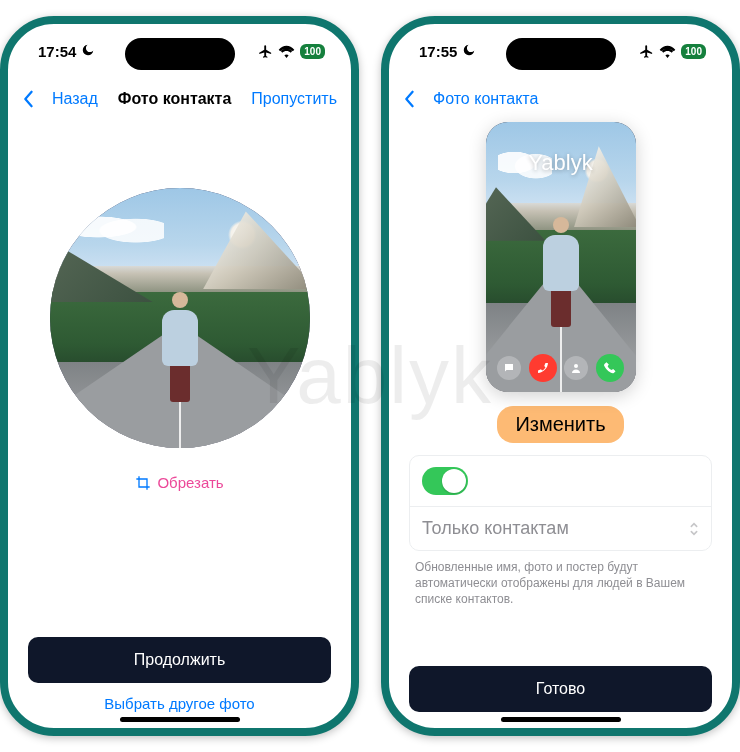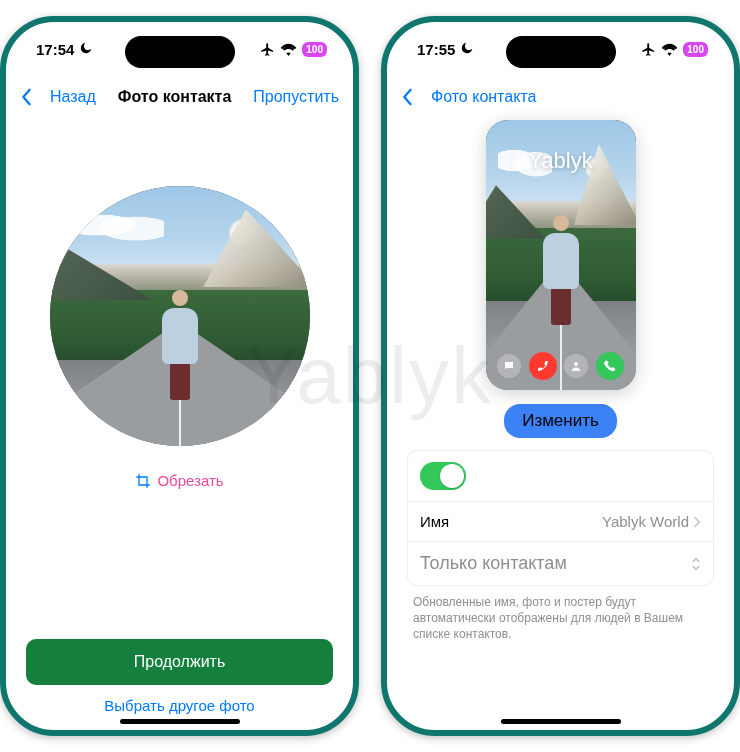--- a/index.html
+++ b/index.html
@@ -10,74 +10,74 @@
     display: flex; justify-content: center; align-items: center;
     position: relative; gap: 22px;
   }
   .watermark {
     position: absolute; left: 50%; top: 50%; transform: translate(-50%,-50%);
     font-size: 80px; font-weight: 500; color: rgba(0,0,0,0.07);
     pointer-events: none; letter-spacing: 2px; z-index: 50;
   }
   .phone {
     width: 368px; height: 720px;
-    border: 6px solid #0f766e; border-radius: 54px;
+    border: 8px solid #0f766e; border-radius: 54px;
     background: #fff; position: relative; overflow: hidden;
     box-shadow: 0 2px 8px rgba(0,0,0,.25);
   }
   .island {
     position: absolute; top: 14px; left: 50%; transform: translateX(-50%);
     width: 110px; height: 32px; background: #000; border-radius: 18px; z-index: 20;
   }
   .statusbar {
     height: 54px; display: flex; align-items: center; justify-content: space-between;
     padding: 0 26px 0 30px; font-size: 15px; font-weight: 600; color: #000;
   }
   .status-right { display: flex; align-items: center; gap: 5px; }
   .status-right svg { display: block; }
   .batt { display: inline-flex; align-items: center; gap: 2px; }
-  .batt-text { background:#d946ef; color:#fff; font-size:10px; font-weight:700; border-radius:6px; padding:2px 4px; }
+  .batt-text { background:#15803d; color:#fff; font-size:10px; font-weight:700; border-radius:6px; padding:2px 4px; }
   .navbar {
     height: 42px; display: flex; align-items: center; justify-content: space-between;
     padding: 0 14px; font-size: 16px;
   }
   .navbar .back { color:#007aff; display:flex; align-items:center; gap:18px; }
   .navbar .title { font-weight:600; flex:1; text-align:center; color:#000; }
   .navbar .skip { color:#007aff; }
   .content { padding: 8px 20px 16px; height: calc(100% - 54px - 42px); display:flex; flex-direction:column; }
 
   
   .photo-circle {
     width: 260px; height: 260px; border-radius: 50%; margin: 60px auto 0;
     overflow: hidden; position: relative; background:#335;
   }
   .crop-link { margin-top: 26px; text-align:center; color:#ec4899; font-size:15px;
     display:flex; align-items:center; justify-content:center; gap:6px; }
   .btn-primary {
-    background:#15803d; color:#fff; border:none; border-radius:10px;
+    background:#0f172a; color:#fff; border:none; border-radius:10px;
     height:46px; font-size:16px; font-weight:500; width:100%;
   }
   .btn-link { color:#007aff; background:none; border:none; font-size:15px; margin-top:12px; width:100%; }
 
   
   .poster-card {
     width: 150px; height: 270px; margin: 0 auto; border-radius: 22px;
     background:#223; position: relative; overflow: hidden;
     box-shadow: 0 4px 18px rgba(0,0,0,.18);
   }
   .poster-name { position:absolute; top:28px; width:100%; text-align:center;
     color:#fff; font-size:22px; font-weight:500; text-shadow:0 1px 4px rgba(0,0,0,.3); }
   .call-bar { position:absolute; bottom:10px; width:100%;
     display:flex; justify-content:space-around; align-items:center; padding:0 8px; }
   .call-ic { width:24px; height:24px; border-radius:50%; display:flex; align-items:center; justify-content:center; }
   .call-ic.small { background:rgba(255,255,255,.25); width:24px; height:24px; }
   .call-ic.red { background:#ff3b30; width:28px; height:28px; }
   .call-ic.green { background:#34c759; width:28px; height:28px; }
   .edit-btn { margin:14px auto 12px; display:block; padding:7px 18px; border-radius:16px;
-    border:none; background:#3b82f6; font-size:17px; color:#000; }
+    border:none; background:#fdba74; font-size:20px; color:#000; }
   .settings-list { background:#fff; border-radius:10px; border:1px solid #eceef0;
     overflow:hidden; font-size:15px; }
   .cell { display:flex; align-items:center; justify-content:space-between;
     padding:11px 12px; border-bottom:1px solid #eceef0; }
   .cell:last-child { border-bottom:none; }
   .cell .label { color:#000; }
   .cell .value { color:#8e8e93; display:flex; align-items:center; gap:4px; }
   .cell-col { flex-direction:column; align-items:flex-start; gap:3px; }
   .cell-col .sub { color:#8e8e93; font-size:18px; }
   .footnote { color:#8e8e93; font-size:12px; line-height:1.35; padding:8px 6px 0; }
@@ -257,35 +257,27 @@
         </div>
       </div>
     </div>
 
     <button class="edit-btn">Изменить</button>
 
     <div class="settings-list">
       <div class="cell">
         <div class="switch"></div>
       </div>
-      <div class="cell">
-        <span class="label">Имя</span>
-        <span class="value">
-          <span>Yablyk World</span>
-          <svg width="8" height="12" viewBox="0 0 10 16">
-              <path fill="none" stroke="#c6c6c8" stroke-width="2" stroke-linecap="round" d="M2 2l6 6-6 6"></path>
-            </svg>
-        </span>
-      </div>
       <div class="cell cell-col" style="position:relative">
         <span class="sub">Только контактам</span>
         <svg width="10" height="16" viewBox="0 0 10 18" style="position:absolute; right:12px; top:50%; transform:translateY(-50%)">
           <path fill="none" stroke="#c6c6c8" stroke-width="1.8" stroke-linecap="round" d="M2 6l3-3 3 3M2 12l3 3 3-3"></path>
         </svg>
       </div>
     </div>
 
     <div class="footnote">Обновленные имя, фото и постер будут автоматически отображены для людей в Вашем списке контактов.</div>
 
     <div style="flex:1"></div>
+    <button class="btn-primary">Готово</button>
   </div>
   <div class="home-ind"></div>
 </div>
 
 </body></html>

